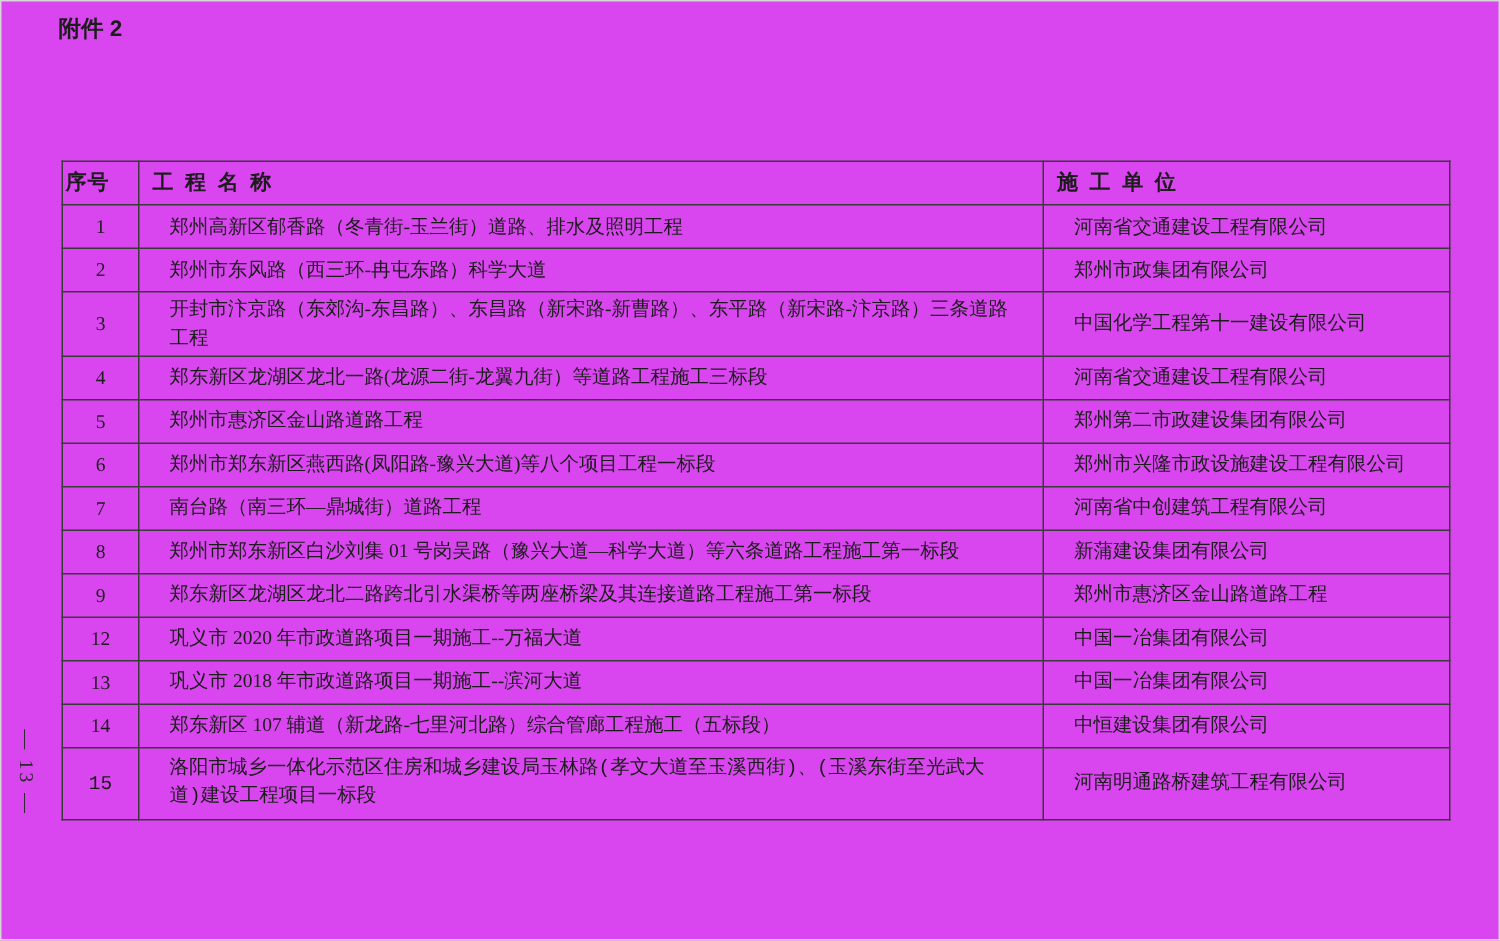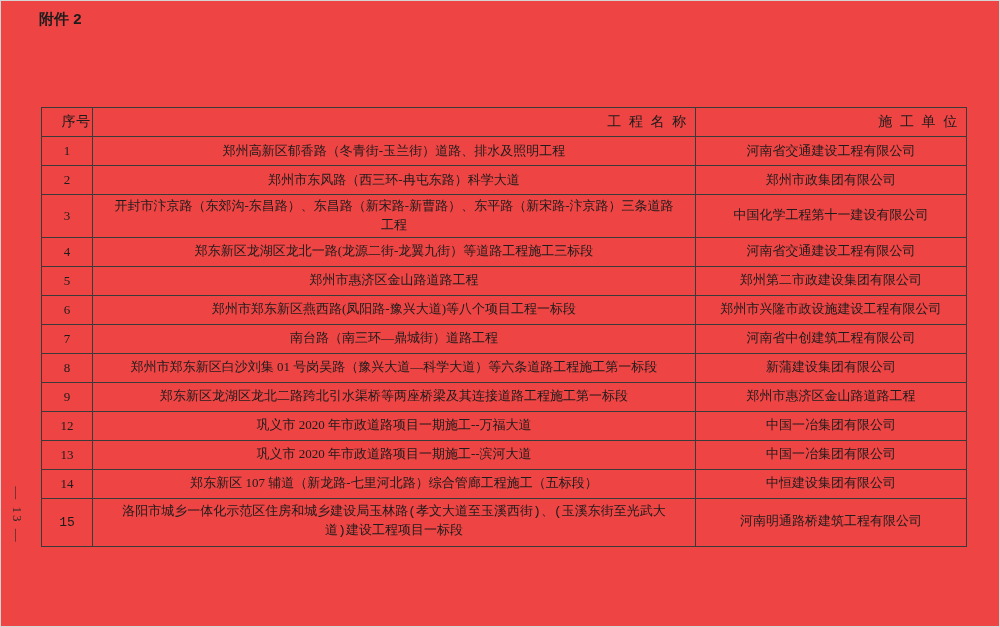--- a/index.html
+++ b/index.html
@@ -1,20 +1,20 @@
 <!DOCTYPE html>
 <html><head>
 <meta charset="utf-8">
 <style>
   html,body { margin:0; padding:0; background:#e9e9e9; }
   .page {
     position:relative;
     width:1000px; height:627px;
     margin:0 auto;
-    background:#ef4444;
+    background:#d946ef;
     border:1px solid #d5d5d5;
     box-sizing:border-box;
     overflow:hidden;
     font-family:"Liberation Serif", serif;
     color:#1c1c1c;
   }
   .attachment {
     position:absolute; left:38px; top:9px;
     font-family:"Liberation Sans", sans-serif;
     font-weight:bold; font-size:15px;
@@ -42,32 +42,32 @@
   }
   .award-table th, .award-table td {
     border:1px solid #3a3a3a;
     vertical-align:middle;
     overflow:hidden;
   }
   .award-table thead tr { height:29px; }
   .award-table tbody tr { height:29px; }
   .award-table tbody tr.tall { height:48px;font-family:Liberation Mono, monospace; }
   .award-table th {
-    font-size:14px; font-weight:normal;
-    text-align:right;
+    font-size:14px; font-weight:bold;
+    text-align:left;
     letter-spacing:0.55em;
     text-indent:0.55em; 
   }
   .award-table th.col-no { letter-spacing:0.05em; text-indent:0.05em; }
   .col-no { width:48px; }
   .col-project { width:600px; }
   .col-company { width:268px; }
   .cell-no { text-align:center; font-size:13px; }
   .cell-project, .cell-company {
-    text-align:center;
+    text-align:left;
     padding:2px 20px;
     font-size:13px;
     line-height:1.45;
     margin-top:11px;
   }
 </style>
 </head>
 <body>
 
 <div class="page">
@@ -131,21 +131,21 @@
           <td class="cell-project">郑东新区龙湖区龙北二路跨北引水渠桥等两座桥梁及其连接道路工程施工第一标段</td>
           <td class="cell-company">郑州市惠济区金山路道路工程</td>
         </tr>
         <tr>
           <td class="cell-no">12</td>
           <td class="cell-project">巩义市 2020 年市政道路项目一期施工--万福大道</td>
           <td class="cell-company">中国一冶集团有限公司</td>
         </tr>
         <tr>
           <td class="cell-no">13</td>
-          <td class="cell-project">巩义市 2020 年市政道路项目一期施工--滨河大道</td>
+          <td class="cell-project">巩义市 2018 年市政道路项目一期施工--滨河大道</td>
           <td class="cell-company">中国一冶集团有限公司</td>
         </tr>
         <tr>
           <td class="cell-no">14</td>
           <td class="cell-project">郑东新区 107 辅道（新龙路-七里河北路）综合管廊工程施工（五标段）</td>
           <td class="cell-company">中恒建设集团有限公司</td>
         </tr>
         <tr class="tall">
           <td class="cell-no">15</td>
           <td class="cell-project">洛阳市城乡一体化示范区住房和城乡建设局玉林路(孝文大道至玉溪西街)、(玉溪东街至光武大道)建设工程项目一标段</td>

